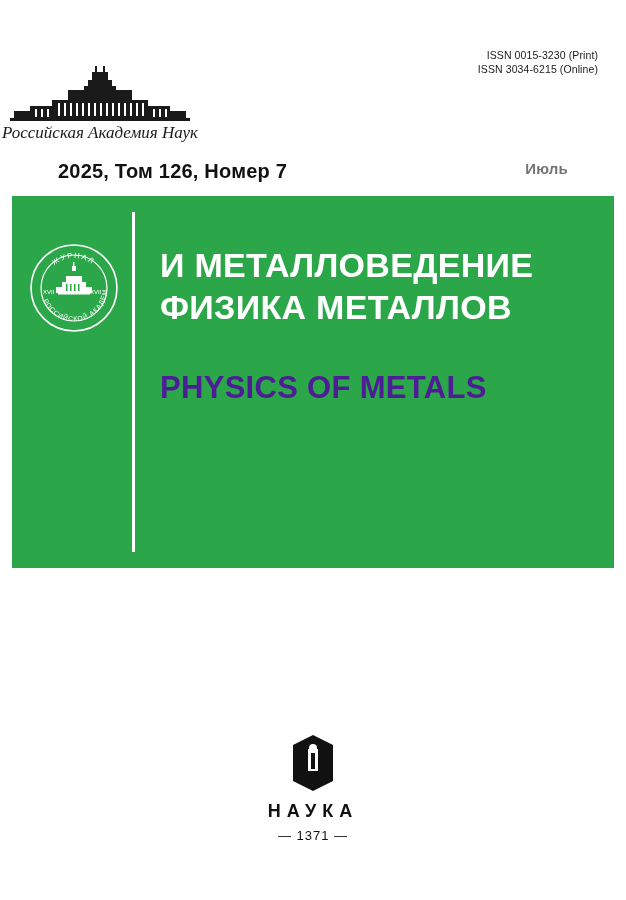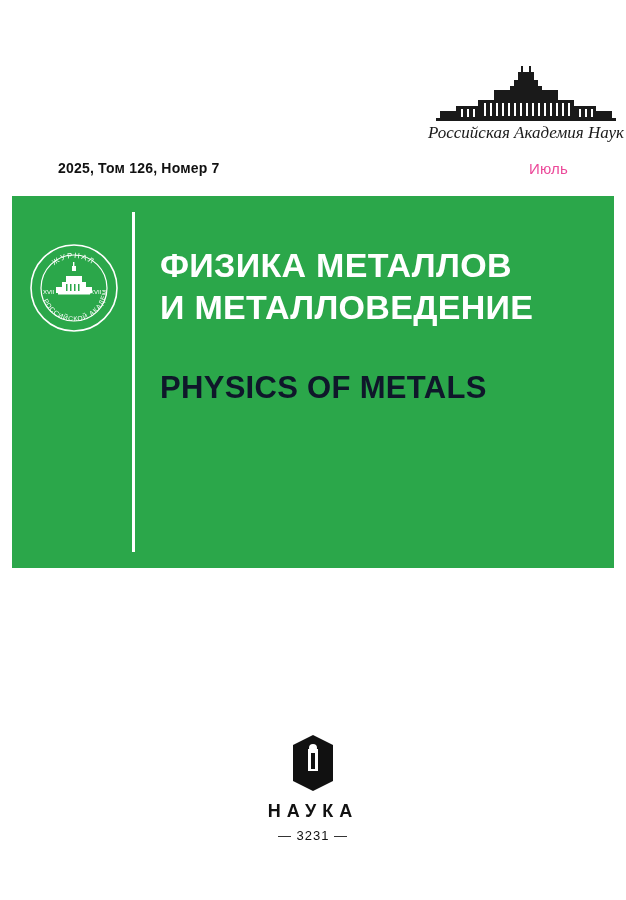--- a/index.html
+++ b/index.html
@@ -30,48 +30,48 @@
     color: #1a1a1a;
     letter-spacing: 0.1px;
   }
 
   
   .ras-emblem {
     position: absolute;
     top: 66px;
     left: 0;
     width: 626px;
-    text-align: right;
+    text-align: left;
   }
   .ras-emblem svg { display: inline-block; }
 
   
   .issue-line {
     position: absolute;
     top: 160px;
     left: 0;
     width: 626px;
     height: 22px;
   }
   .issue-left {
     position: absolute;
     left: 58px;
     top: 0;
-    font-size: 14px;
+    font-size: 20px;
     font-weight: bold;
     color: #111111;
     letter-spacing: 0.2px;
   }
   .issue-right {
     position: absolute;
     right: 58px;
     top: 0;
     font-size: 15px;
-    font-weight: normal;
-    color: #ec4899;
+    font-weight: bold;
+    color: #737373;
     letter-spacing: 0.2px;
   }
 
   
   .green-panel {
     position: absolute;
     top: 196px;
     left: 12px;
     width: 602px;
     height: 372px;
@@ -100,21 +100,21 @@
   }
   .title-ru {
     color: #ffffff;
     font-size: 34px;
     font-weight: bold;
     line-height: 42px;
     letter-spacing: 0.3px;
     margin: 0;
   }
   .title-en {
-    color: #0f172a;
+    color: #4c1d95;
     font-size: 31px;
     font-weight: bold;
     line-height: 40px;
     letter-spacing: 0.3px;
     margin: 0;
     margin-top: 40px;
   }
 
   
   .publisher {
@@ -139,20 +139,24 @@
     font-size: 13px;
     letter-spacing: 1px;
     color: #111111;
   }
 </style>
 </head>
 <body>
 
 <div class="cover">
 
+  <div class="issn-block">
+    <div>ISSN 0015-3230 (Print)</div>
+    <div>ISSN 3034-6215 (Online)</div>
+  </div>
 
   <div class="ras-emblem">
     <svg width="200" height="78" viewBox="0 0 200 78" aria-hidden="true">
       <g fill="#1a1a1a">
 
         <rect x="92" y="6" width="16" height="8"></rect>
         <rect x="88" y="14" width="24" height="6"></rect>
         <rect x="84" y="20" width="32" height="14"></rect>
         <rect x="95" y="0" width="2" height="7"></rect>
         <rect x="103" y="0" width="2" height="7"></rect>
@@ -235,37 +239,37 @@
         <text font-family="'Liberation Sans', sans-serif" font-size="6.6" fill="#ffffff" letter-spacing="0.8">
           <textPath href="#sealBottom" startOffset="12%">РОССИЙСКОЙ АКАДЕМИИ НАУК</textPath>
         </text>
         <text x="15" y="52" font-family="'Liberation Sans', sans-serif" font-size="6" fill="#ffffff">XVII</text>
         <text x="62" y="52" font-family="'Liberation Sans', sans-serif" font-size="6" fill="#ffffff">XVII</text>
       </svg>
     </div>
 
     <div class="titles">
       <div class="title-ru">
+        <div>И МЕТАЛЛОВЕДЕНИЕ</div>
         <div>ФИЗИКА МЕТАЛЛОВ</div>
-        <div>И МЕТАЛЛОВЕДЕНИЕ</div>
       </div>
       <div class="title-en">
         <div>PHYSICS OF METALS</div>
       </div>
     </div>
   </div>
 
   <div class="publisher">
     <svg class="publisher-mark" width="44" height="56" viewBox="0 0 44 56" aria-hidden="true">
       <path d="M2 10 L22 0 L42 10 L42 46 L22 56 L2 46 Z" fill="#111111"></path>
       <g fill="#ffffff">
         <rect x="17" y="14" width="10" height="22"></rect>
         <circle cx="22" cy="13" r="4"></circle>
       </g>
       <g fill="#111111">
         <rect x="20" y="18" width="4" height="16"></rect>
       </g>
     </svg>
     <span class="publisher-name">НАУКА</span>
-    <span class="publisher-year">— 3231 —</span>
+    <span class="publisher-year">— 1371 —</span>
   </div>
 
 </div>
 
 </body></html>

